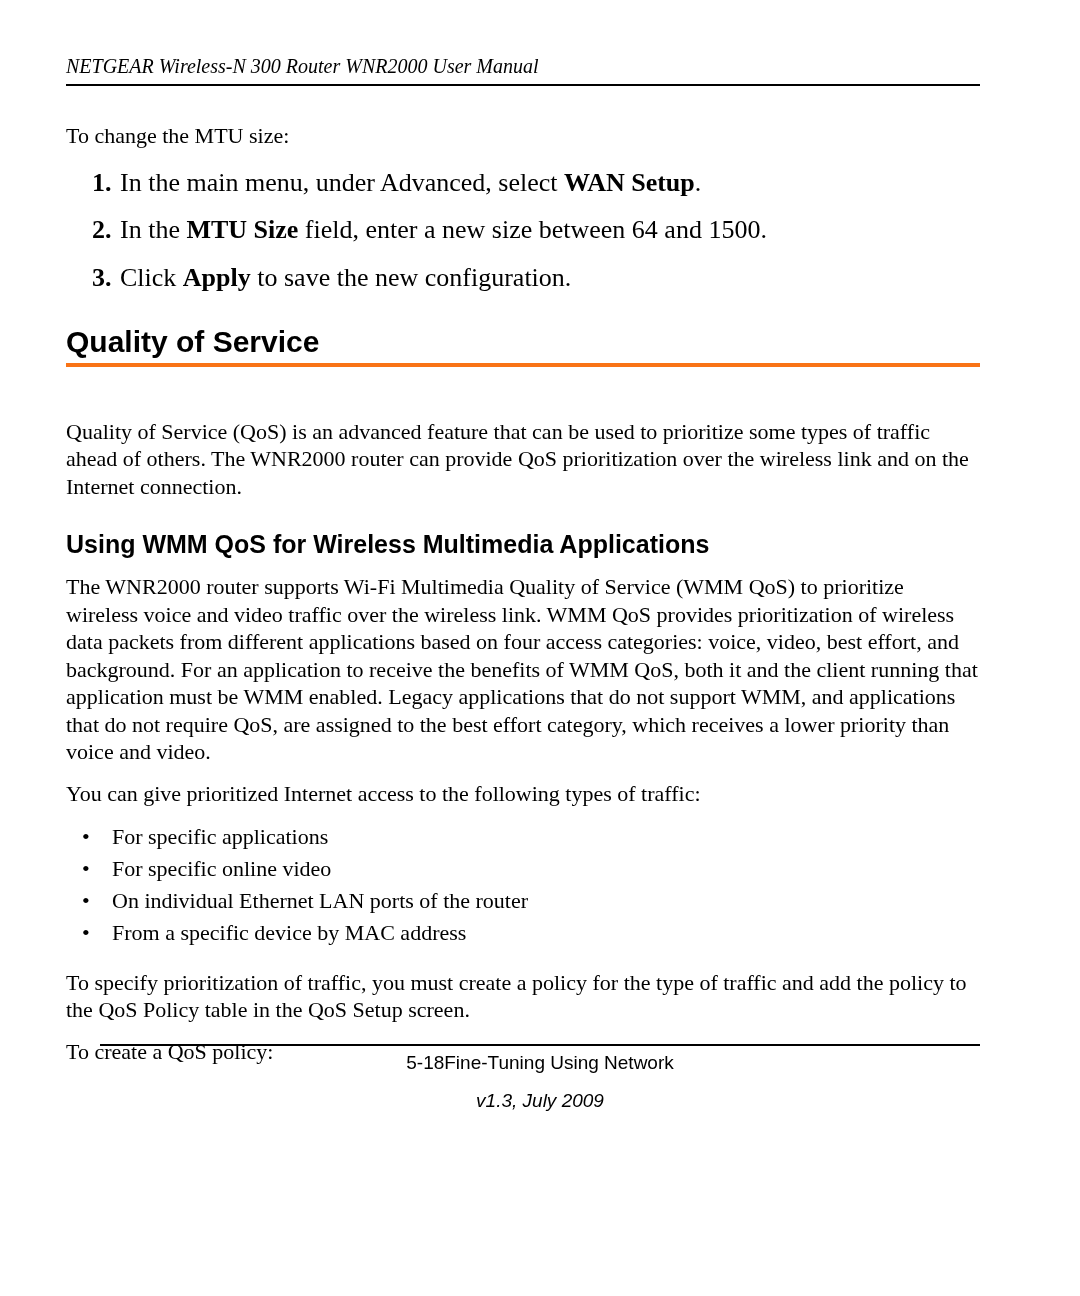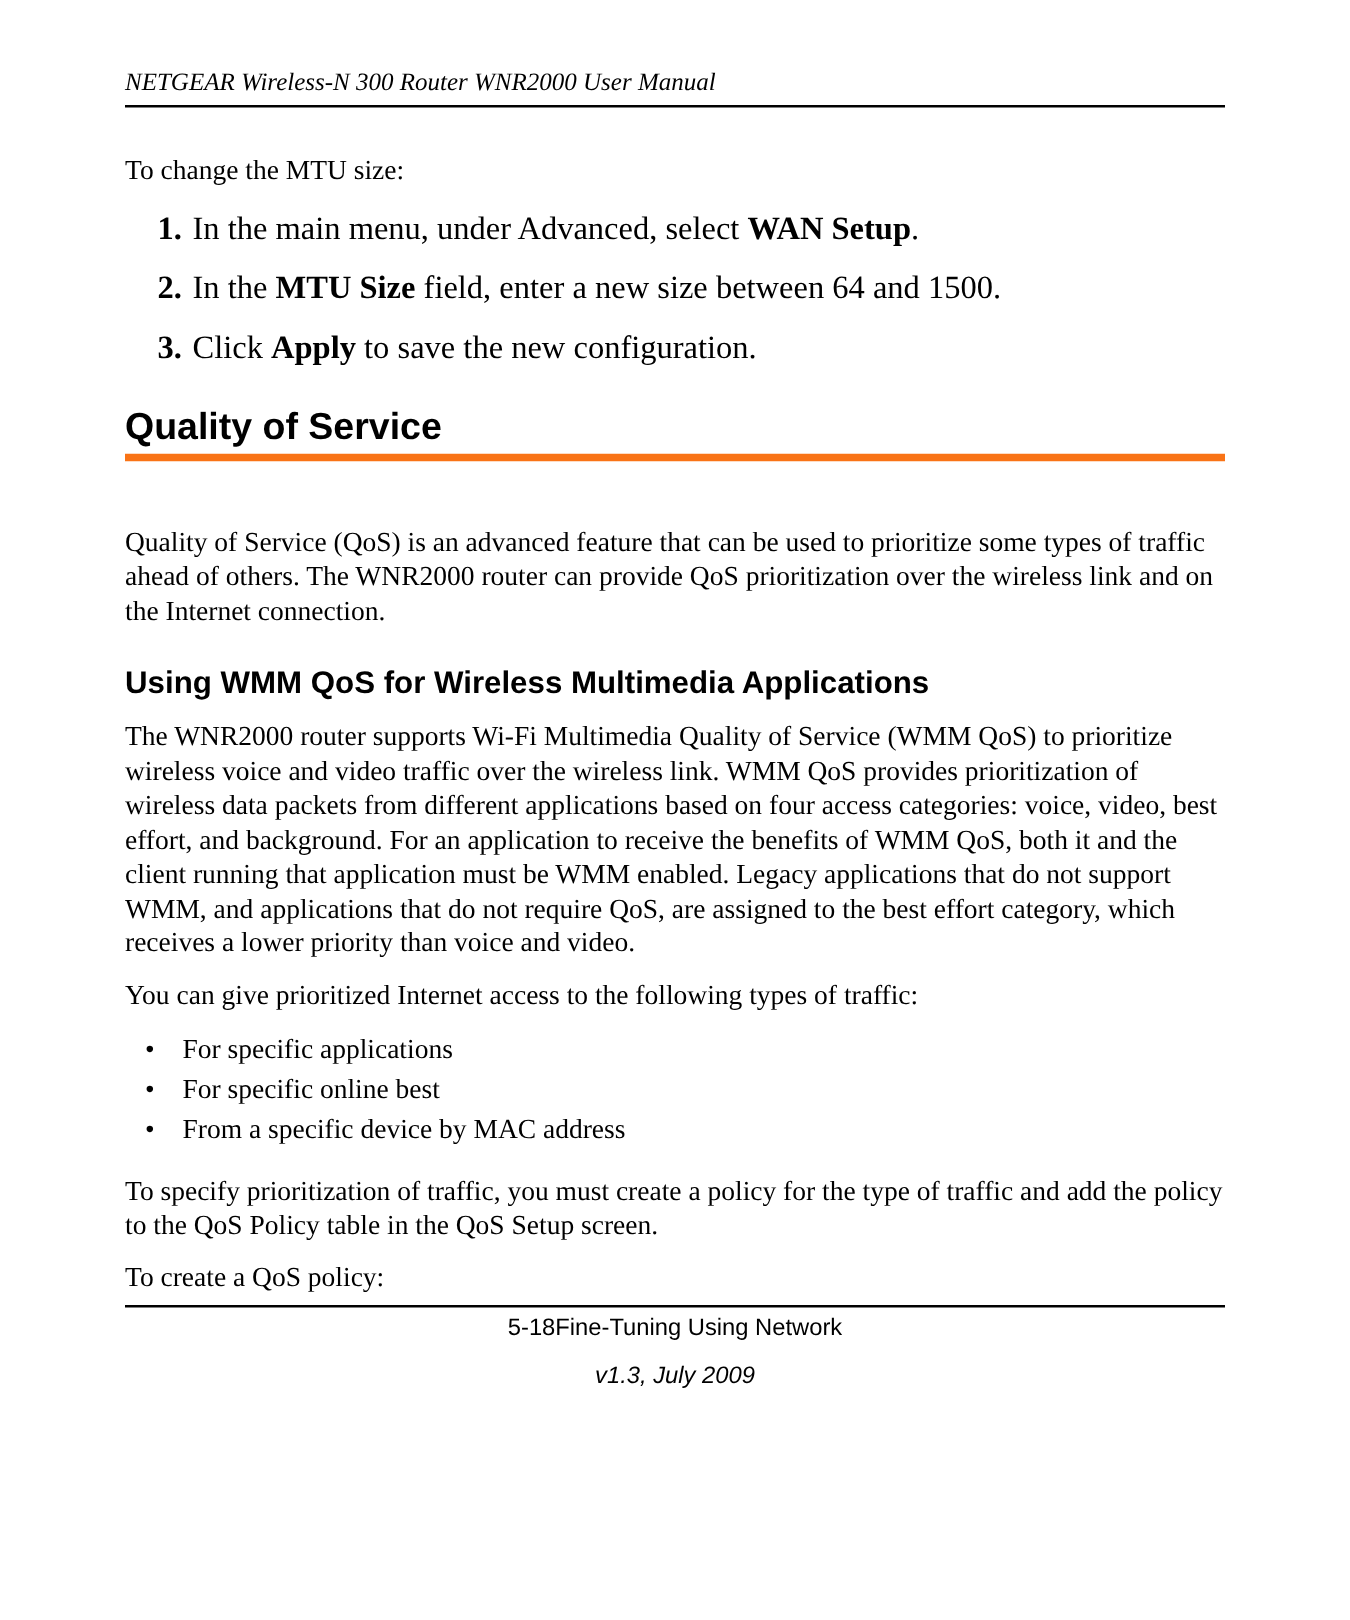--- a/index.html
+++ b/index.html
@@ -10,21 +10,21 @@
     height: 1296px;
     background: #ffffff;
     font-family: "Times New Roman", Times, serif;
     color: #000;
   }
   .page {
     position: relative;
     width: 1080px;
     height: 1212px;
     box-sizing: border-box;
-    padding: 55px 100px 0 100px;
+    padding: 55px 100px 0 66px;
   }
   .running-header {
     font-style: italic;
     font-size: 20px;
     padding-bottom: 6px;
     border-bottom: 2px solid #000;
     margin-bottom: 36px;
   }
   .body-text {
     font-size: 22px;
@@ -51,21 +51,21 @@
     position: absolute;
     left: 0;
   }
   .bold { font-weight: bold; }
   h2.section {
     font-family: Arial, Helvetica, sans-serif;
     font-weight: bold;
     font-size: 30px;
     margin: 24px 0 0 0;
     padding-bottom: 4px;
-    border-bottom: 6px solid #f97316;
+    border-bottom: 4px solid #f97316;
   }
   .after-h2 { margin-top: 51px; }
   h3.subsection {
     font-family: Arial, Helvetica, sans-serif;
     font-weight: bold;
     font-size: 25px;
     margin: 30px 0 14px 0;
   }
   ul.bullets {
     list-style: none;
@@ -134,21 +134,22 @@
   <p class="body-text after-h2">Quality of Service (QoS) is an advanced feature that can be used to prioritize some types of traffic ahead of others. The WNR2000 router can provide QoS prioritization over the wireless link and on the Internet connection.</p>
 
   <h3 class="subsection">Using WMM QoS for Wireless Multimedia Applications</h3>
 
   <p class="body-text">The WNR2000 router supports Wi-Fi Multimedia Quality of Service (WMM QoS) to prioritize wireless voice and video traffic over the wireless link. WMM QoS provides prioritization of wireless data packets from different applications based on four access categories: voice, video, best effort, and background. For an application to receive the benefits of WMM QoS, both it and the client running that application must be WMM enabled. Legacy applications that do not support WMM, and applications that do not require QoS, are assigned to the best effort category, which receives a lower priority than voice and video.</p>
 
   <p class="body-text">You can give prioritized Internet access to the following types of traffic:</p>
 
   <ul class="bullets">
     <li>For specific applications</li>
-    <li>For specific online best</li>
+    <li>For specific online video</li>
+    <li>On individual Ethernet LAN ports of the router</li>
     <li>From a specific device by MAC address</li>
   </ul>
 
 
   <p class="body-text">To specify prioritization of traffic, you must create a policy for the type of traffic and add the policy to the QoS Policy table in the QoS Setup screen.</p>
 
   <p class="body-text">To create a QoS policy:</p>
 
   <div class="footer">
     <div class="footer-rule"></div>

